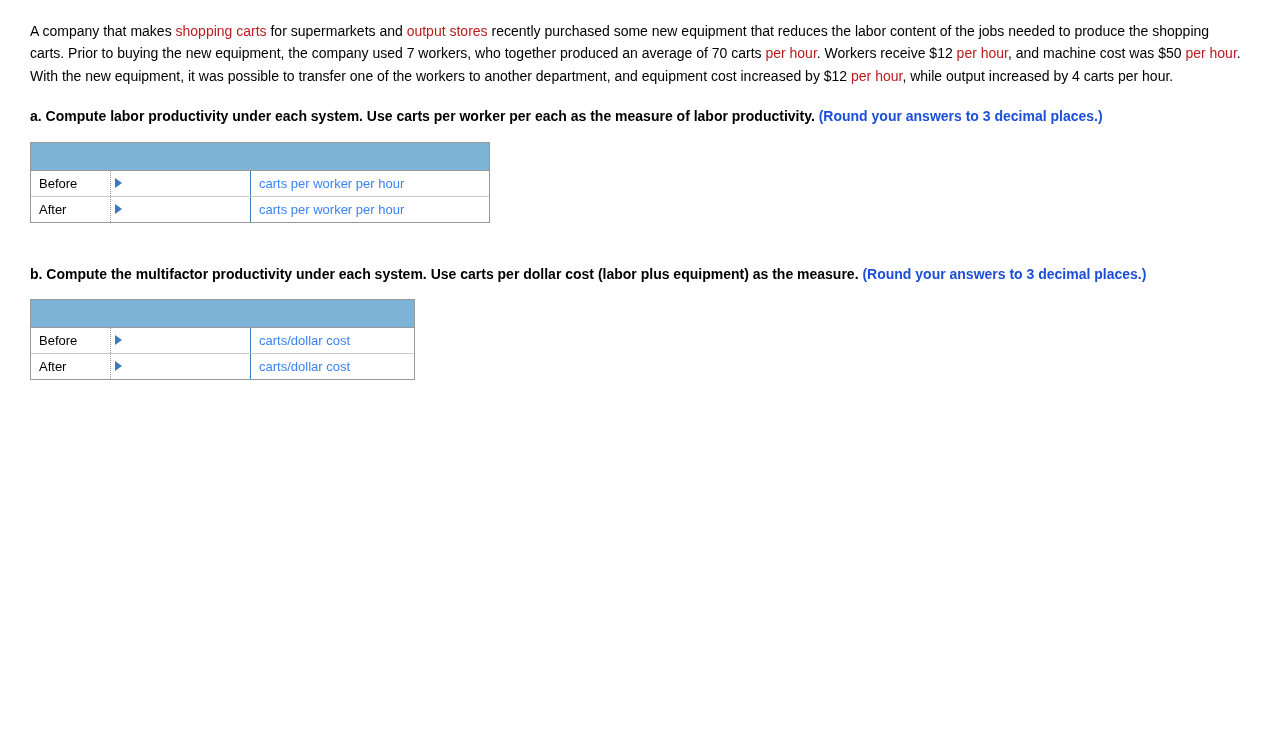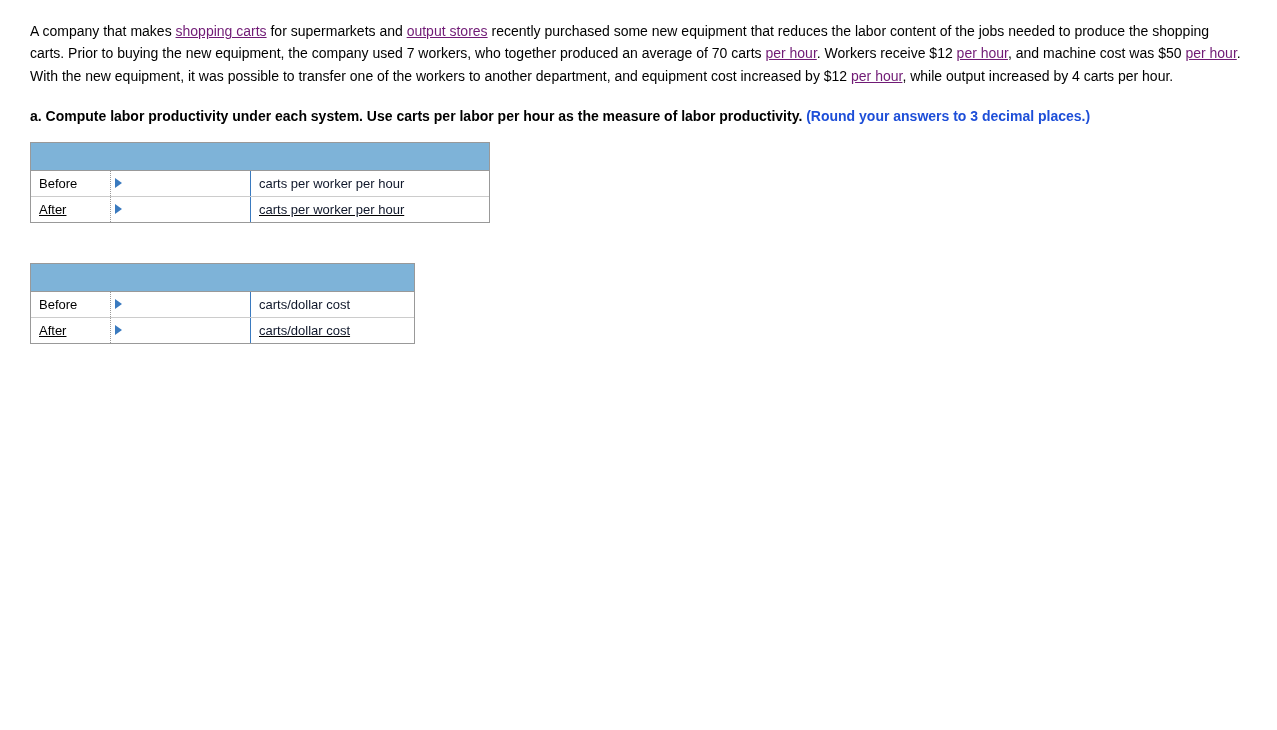--- a/index.html
+++ b/index.html
@@ -18,22 +18,21 @@
       min-height: 730px;
     }
 
     .intro-text {
       line-height: 1.6;
       margin-bottom: 18px;
       font-size: 14px;
     }
 
     .highlight-blue {
-      color: #701a75;
-      text-decoration: underline;
+      color: #b91c1c;
     }
 
     .section {
       margin-bottom: 20px;
     }
 
     .section-label {
       font-weight: bold;
       font-size: 14px;
       line-height: 1.6;
@@ -62,38 +61,37 @@
     }
 
     .table-row {
       display: flex;
       align-items: stretch;
       border-bottom: 1px solid #ccc;
     }
 
     .table-row:last-child {
       border-bottom: none;
-      text-decoration: underline;
     }
 
     .cell-label {
       width: 80px;
       min-width: 80px;
       padding: 5px 8px;
       font-size: 13px;
       border-right: 1px dotted #999;
       display: flex;
       align-items: center;
     }
 
     .cell-unit {
       flex: 1;
       padding: 5px 8px;
       font-size: 13px;
-      color: #0f172a;
+      color: #3b82f6;
       display: flex;
       align-items: center;
     }
 
     .section-b {
       margin-top: 40px;
     }
 
     .section-b .section-label {
       margin-bottom: 14px;
@@ -135,21 +133,21 @@
 <p class="intro-text">
   A company that makes <span class="highlight-blue">shopping carts</span> for supermarkets and <span class="highlight-blue">output stores</span> recently purchased some new equipment that reduces the
   labor content of the jobs needed to produce the shopping carts. Prior to buying the new equipment, the company used 7 workers,
   who together produced an average of 70 carts <span class="highlight-blue">per hour</span>. Workers receive $12 <span class="highlight-blue">per hour</span>, and machine cost was $50 <span class="highlight-blue">per hour</span>. With the
   new equipment, it was possible to transfer one of the workers to another department, and equipment cost increased by $12 <span class="highlight-blue">per hour</span>,
   while output increased by 4 carts per hour.
 </p>
 
 <div class="section">
   <div class="section-label">
-    <span>a.</span><span> Compute labor productivity under each system. Use carts per labor per hour as the measure of labor productivity. </span><span class="round-note">(Round your answers to 3 decimal places.)</span>
+    <span>a.</span><span> Compute labor productivity under each system. Use carts per worker per each as the measure of labor productivity. </span><span class="round-note">(Round your answers to 3 decimal places.)</span>
   </div>
 
   <div class="table-container">
 
     <div class="table-header"></div>
 
     <div class="table-row">
       <div class="cell-label">
         <span>Before</span>
       </div>
@@ -171,20 +169,23 @@
         <input type="text" value="" style="">
       </div>
       <div class="cell-unit">
         <span>carts per worker per hour</span>
       </div>
     </div>
   </div>
 </div>
 
 <div class="section section-b">
+  <div class="section-label">
+    <span>b.</span><span> Compute the multifactor productivity under each system. Use carts per dollar cost (labor plus equipment) as the measure. </span><span class="round-note">(Round your answers to 3 decimal places.)</span>
+  </div>
 
   <div class="table-container narrow">
 
     <div class="table-header"></div>
 
     <div class="table-row">
       <div class="cell-label">
         <span>Before</span>
       </div>
       <div class="cell-input-wrapper">

